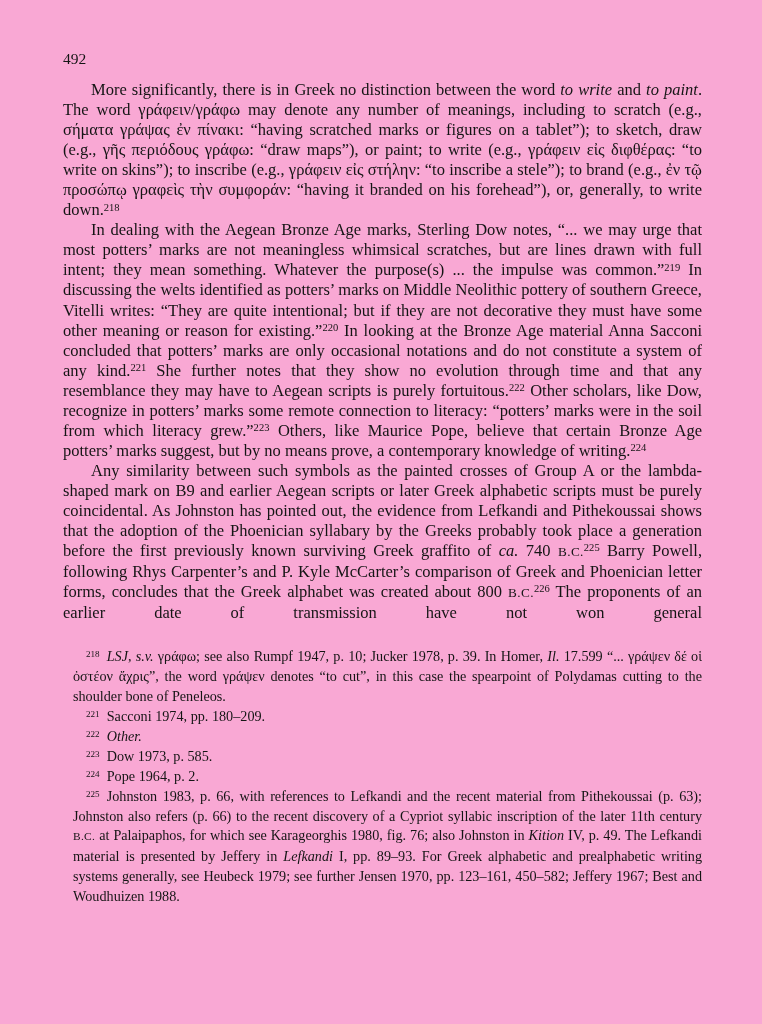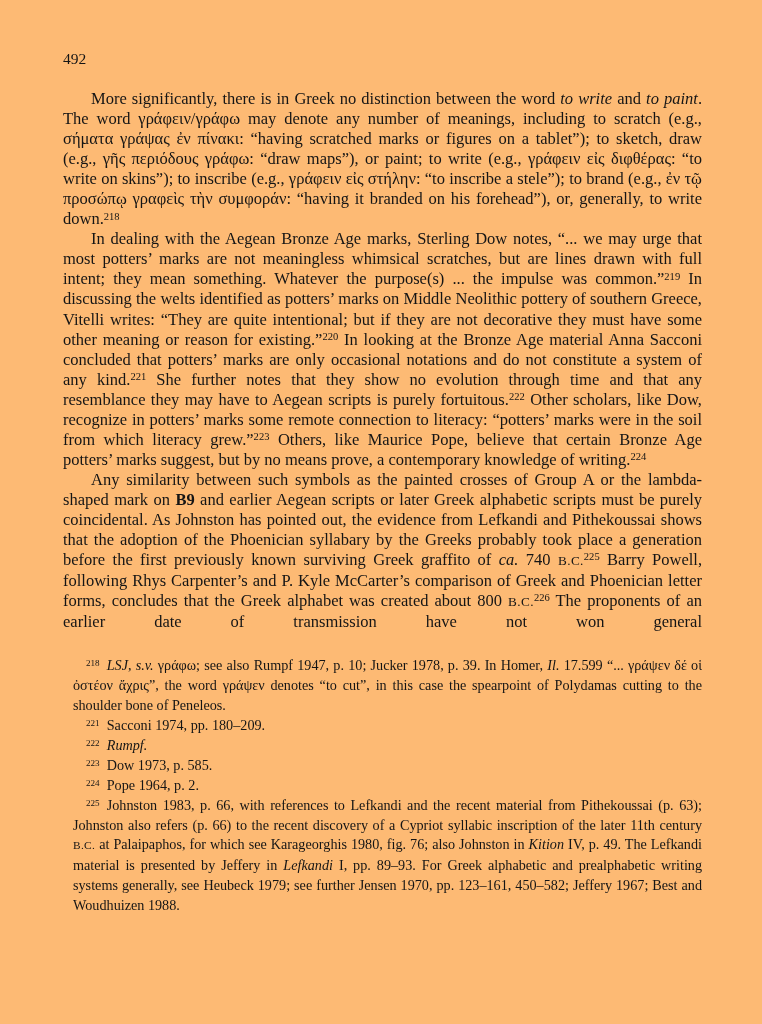--- a/index.html
+++ b/index.html
@@ -5,42 +5,42 @@
   html, body {
     margin: 0;
     padding: 0;
     background: #ffffff;
   }
   .page {
     position: relative;
     width: 762px;
     height: 1024px;
     box-sizing: border-box;
-    background: #fdba74;
+    background: #f9a8d4;
     color: #151515;
     font-family: "Liberation Serif", "DejaVu Serif", serif;
     padding: 50px 60px 0 63px;
     overflow: hidden;
   }
   .running-header {
     position: relative;
     height: 18px;
     font-size: 15.5px;
     text-align: center;
   }
   .page-num {
     position: absolute;
     left: 0;
     top: 0;
   }
   .running-head-title {
     letter-spacing: 0.6px;
   }
   .body-text {
-    margin-top: 21px;
+    margin-top: 12px;
     font-size: 16.5px;
     line-height: 20.05px;
     text-align: justify;
   }
   .para {
     margin: 0;
     text-indent: 28px;
   }
   .para.jlast { text-align-last: justify; }
   .footnotes {
@@ -56,36 +56,36 @@
   }
   .footnote.jlast { text-align-last: justify; }
   sup.ref {
     font-size: 0.64em;
     line-height: 0;
     position: relative;
     top: -0.45em;
     vertical-align: baseline;
   }
   .i { font-style: italic; }
-  .b { font-weight: bold; }
+  .b { font-weight: normal; }
   .sc { font-size: 0.8em; letter-spacing: 0.03em; }
 </style>
 </head>
 <body>
 
 <div class="page">
   <div class="running-header">
     <span class="page-num">492</span>
   </div>
   <div class="body-text">
       <p class="para"><span class="">More significantly, there is in Greek no distinction between the word </span><span class="i">to write</span><span class=""> and </span><span class="i">to paint</span><span class="">. The word γράφειν/γράφω may denote any number of meanings, including to scratch (e.g., σήματα γράψας ἐν πίνακι: “having scratched marks or figures on a tablet”); to sketch, draw (e.g., γῆς περιόδους γράφω: “draw maps”), or paint; to write (e.g., γράφειν εἰς διφθέρας: “to write on skins”); to inscribe (e.g., γράφειν εἰς στήλην: “to inscribe a stele”); to brand (e.g., ἐν τῷ προσώπῳ γραφεὶς τὴν συμφοράν: “having it branded on his forehead”), or, generally, to write down.</span><sup class="ref">218</sup></p>
       <p class="para"><span class="">In dealing with the Aegean Bronze Age marks, Sterling Dow notes, “... we may urge that most potters’ marks are not meaningless whimsical scratches, but are lines drawn with full intent; they mean something.  Whatever the purpose(s) ... the impulse was common.”</span><sup class="ref">219</sup><span class=""> In discussing the welts identified as potters’ marks on Middle Neolithic pottery of southern Greece, Vitelli writes:  “They are quite intentional; but if they are not decorative they must have some other meaning or reason for existing.”</span><sup class="ref">220</sup><span class="">  In looking at the Bronze Age material Anna Sacconi concluded that potters’ marks are only occasional notations and do not constitute a system of any kind.</span><sup class="ref">221</sup><span class="">  She further notes that they show no evolution through time and that any resemblance they may have to Aegean scripts is purely fortuitous.</span><sup class="ref">222</sup><span class="">  Other scholars, like Dow, recognize in potters’ marks some remote connection to literacy:  “potters’ marks were in the soil from which literacy grew.”</span><sup class="ref">223</sup><span class="">  Others, like Maurice Pope, believe that certain Bronze Age potters’ marks suggest, but by no means prove, a contemporary knowledge of writing.</span><sup class="ref">224</sup></p>
       <p class="para jlast"><span class="">Any similarity between such symbols as the painted crosses of Group A or the lambda-shaped mark on </span><span class="b">B9</span><span class=""> and earlier Aegean scripts or later Greek alphabetic scripts must be purely coincidental.  As Johnston has pointed out, the evidence from Lefkandi and Pithekoussai shows that the adoption of the Phoenician syllabary by the Greeks probably took place a generation before the first previously known surviving Greek graffito of </span><span class="i">ca.</span><span class=""> 740 </span><span class="sc">B.C.</span><sup class="ref">225</sup><span class="">  Barry Powell, following Rhys Carpenter’s and P. Kyle McCarter’s comparison of Greek and Phoenician letter forms, concludes that the Greek alphabet was created about 800 </span><span class="sc">B.C.</span><sup class="ref">226</sup><span class="">  The proponents of an earlier date of transmission have not won general</span></p>
     </div>
   <div class="footnotes">
       <p class="footnote"><sup class="ref">218</sup> <span class="i">LSJ</span><span class="">, </span><span class="i">s.v.</span><span class=""> γράφω; see also Rumpf 1947, p. 10; Jucker 1978, p. 39.  In Homer, </span><span class="i">Il.</span><span class=""> 17.599 “... γράψεν δέ οἱ ὀστέον ἄχρις”, the word γράψεν denotes “to cut”, in this case the spearpoint of Polydamas cutting to the shoulder bone of Peneleos.</span></p>
       <p class="footnote"><sup class="ref">221</sup> <span class="">Sacconi 1974, pp. 180–209.</span></p>
-      <p class="footnote"><sup class="ref">222</sup> <span class="i">Rumpf.</span></p>
+      <p class="footnote"><sup class="ref">222</sup> <span class="i">Other.</span></p>
       <p class="footnote"><sup class="ref">223</sup> <span class="">Dow 1973, p. 585.</span></p>
       <p class="footnote"><sup class="ref">224</sup> <span class="">Pope 1964, p. 2.</span></p>
       <p class="footnote"><sup class="ref">225</sup> <span class="">Johnston 1983, p. 66, with references to Lefkandi and the recent material from Pithekoussai (p. 63); Johnston also refers (p. 66) to the recent discovery of a Cypriot syllabic inscription of the later 11th century </span><span class="sc">B.C.</span><span class=""> at Palaipaphos, for which see Karageorghis 1980, fig. 76; also Johnston in </span><span class="i">Kition</span><span class=""> IV, p. 49.  The Lefkandi material is presented by Jeffery in </span><span class="i">Lefkandi</span><span class=""> I, pp. 89–93.  For Greek alphabetic and prealphabetic writing systems generally, see Heubeck 1979; see further Jensen 1970, pp. 123–161, 450–582; Jeffery 1967; Best and Woudhuizen 1988.</span></p>
     </div>
 </div>
 
 </body></html>

